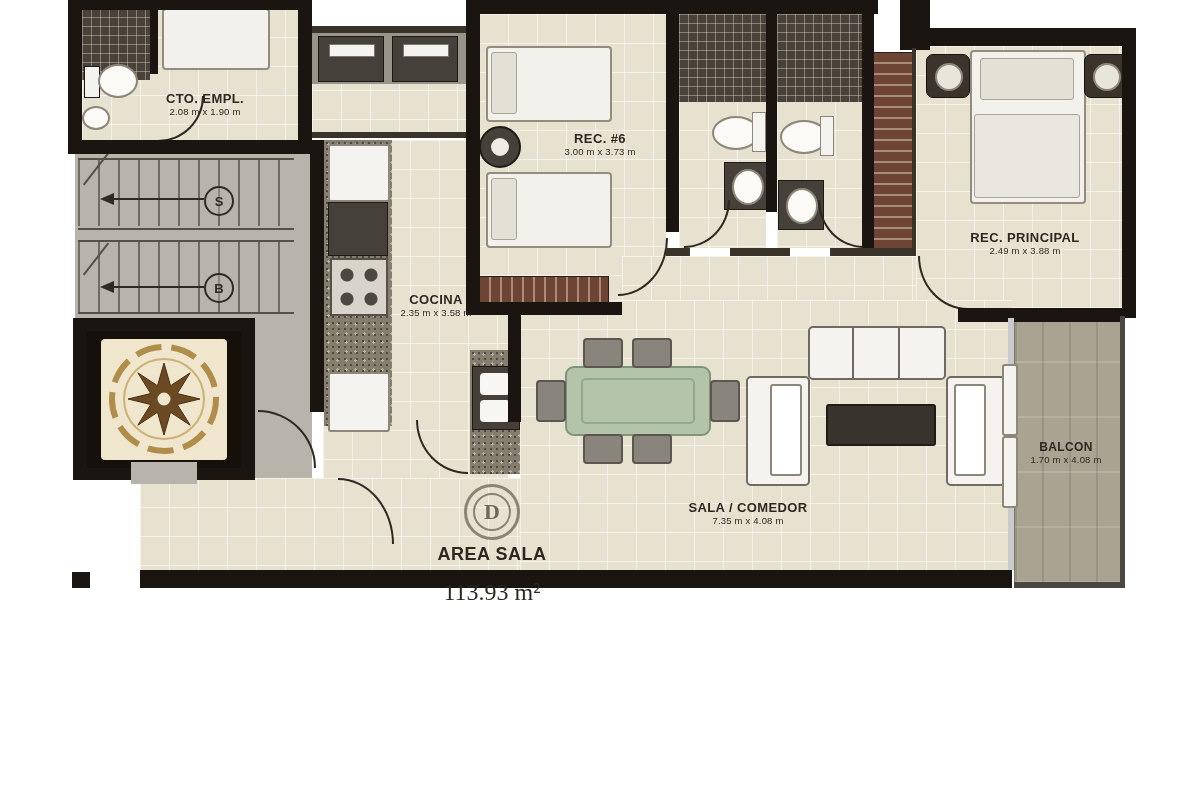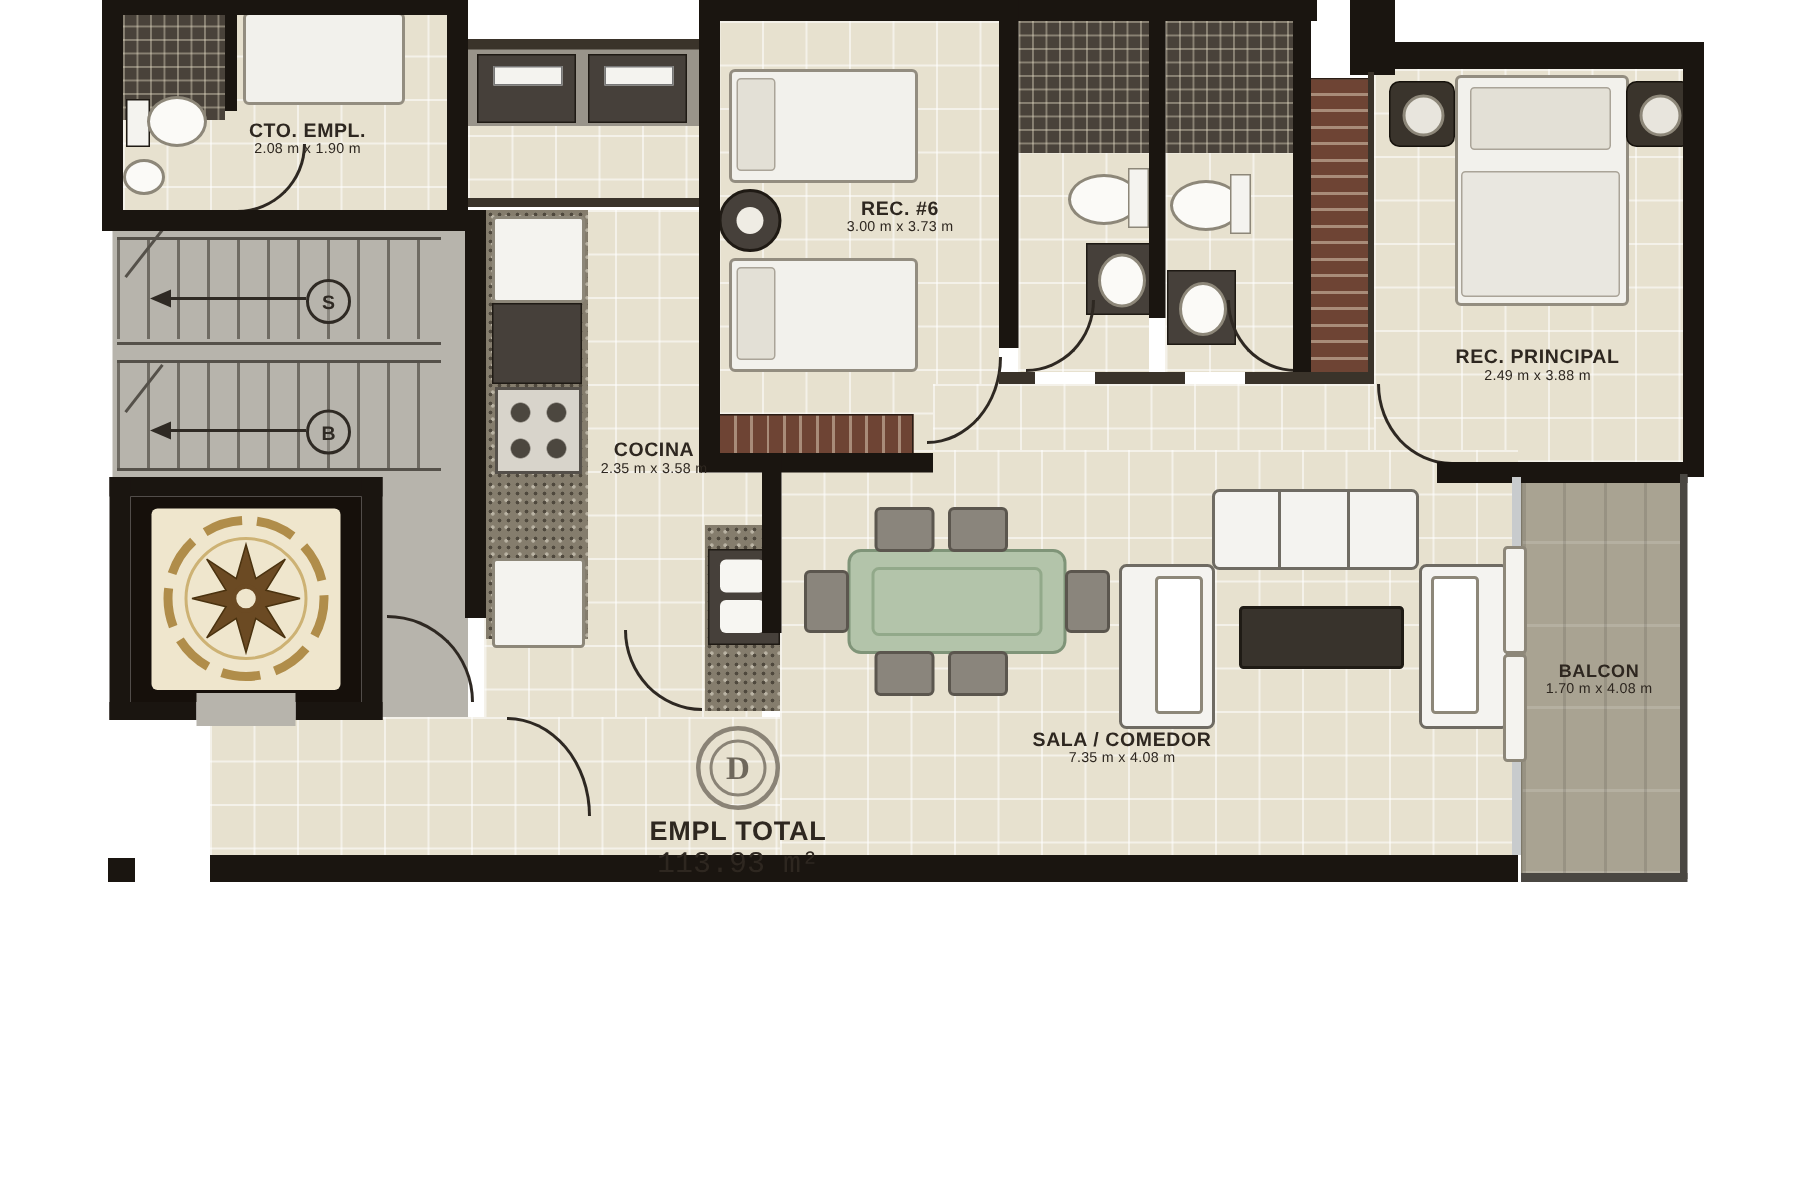--- a/index.html
+++ b/index.html
@@ -53,21 +53,21 @@
         border-right:14px solid #2f2a24;border-top:6px solid transparent;border-bottom:6px solid transparent;}
   .chair{background:#8a857c;border:2px solid #5b564e;border-radius:4px;}
   .sofa{background:#f4f3f0;border:2px solid #6f6b63;border-radius:5px;}
   .at-wrap{position:absolute;left:392px;top:484px;width:200px;text-align:center;z-index:40;color:#2e2720;}
   .d-badge{width:50px;height:50px;border:3px solid #8a8376;border-radius:50%;margin:0 auto;
            display:flex;align-items:center;justify-content:center;}
   .d-inner{width:34px;height:34px;border:2px solid #8a8376;border-radius:50%;
            display:flex;align-items:center;justify-content:center;
            font-family:"Liberation Serif",serif;font-size:22px;font-weight:bold;color:#6f685c;}
   .at-label{margin-top:4px;font-size:18px;font-weight:bold;letter-spacing:.5px;}
-  .at-value{font-family:Liberation Mono, monospace;font-size:20px;margin-top:0;}
+  .at-value{font-family:Liberation Serif, serif;font-size:24px;margin-top:14px;}
   .z1{z-index:1}.z2{z-index:5}.z3{z-index:10}.z4{z-index:20}
 </style>
 </head>
 <body>
 
 <div class="canvas">
 
   <div class="abs tile z1" style="left:82px;top:8px;width:216px;height:134px"></div>
   <div class="abs tile z1" style="left:312px;top:32px;width:154px;height:102px"></div>
   <div class="abs z1" style="left:312px;top:32px;width:154px;height:52px;background:#99948a"></div>
@@ -232,46 +232,46 @@
       <circle cx="77" cy="68" r="52" fill="none" stroke="#b08d4a" stroke-width="6" stroke-dasharray="26 10"></circle>
       <circle cx="77" cy="68" r="40" fill="none" stroke="#cdb274" stroke-width="2"></circle>
       <polygon fill="#6b4a23" stroke="#4a320f" stroke-width="1" points="113,68 90.3,73.5 103.2,94.2 83.5,81.3 77,104 70.5,81.3 50.8,94.2 63.7,73.5 41,68 63.7,62.5 50.8,41.8 70.5,54.7 77,32 83.5,54.7 103.2,41.8 90.3,62.5"></polygon>
       <circle cx="77" cy="68" r="8" fill="#efe6cd" stroke="#6b4a23" stroke-width="3"></circle>
     </svg>
   </div>
 
   <div class="abs arc arc-tr z2" style="left:258px;top:410px;width:56px;height:56px"></div>
   <div class="abs arc arc-tr z2" style="left:338px;top:478px;width:54px;height:64px"></div>
 
-  <div class="label" style="left:130px;top:80px;width:150px">
+  <div class="label" style="left:130px;top:92px;width:150px">
     <div class="rname">CTO. EMPL.</div>
     <div class="rdims">2.08 m x 1.90 m</div>
   </div>
   <div class="label" style="left:520px;top:132px;width:160px">
     <div class="rname">REC. #6</div>
     <div class="rdims">3.00 m x 3.73 m</div>
   </div>
   <div class="label" style="left:935px;top:231px;width:180px">
     <div class="rname">REC. PRINCIPAL</div>
     <div class="rdims">2.49 m x 3.88 m</div>
   </div>
   <div class="label" style="left:366px;top:293px;width:140px">
     <div class="rname">COCINA</div>
     <div class="rdims">2.35 m x 3.58 m</div>
   </div>
-  <div class="label" style="left:648px;top:486px;width:200px">
+  <div class="label" style="left:648px;top:501px;width:200px">
     <div class="rname">SALA / COMEDOR</div>
     <div class="rdims">7.35 m x 4.08 m</div>
   </div>
   <div class="label" style="left:1010px;top:441px;width:112px">
     <div class="rname" style="font-size:12px">BALCON</div>
     <div class="rdims">1.70 m x 4.08 m</div>
   </div>
 
   <div class="at-wrap">
     <div class="d-badge">
       <div class="d-inner">D</div>
     </div>
-    <div class="at-label">EMPL TOTAL</div>
+    <div class="at-label">AREA SALA</div>
     <div class="at-value">113.93 m²</div>
   </div>
 
 </div>
 
 </body></html>

